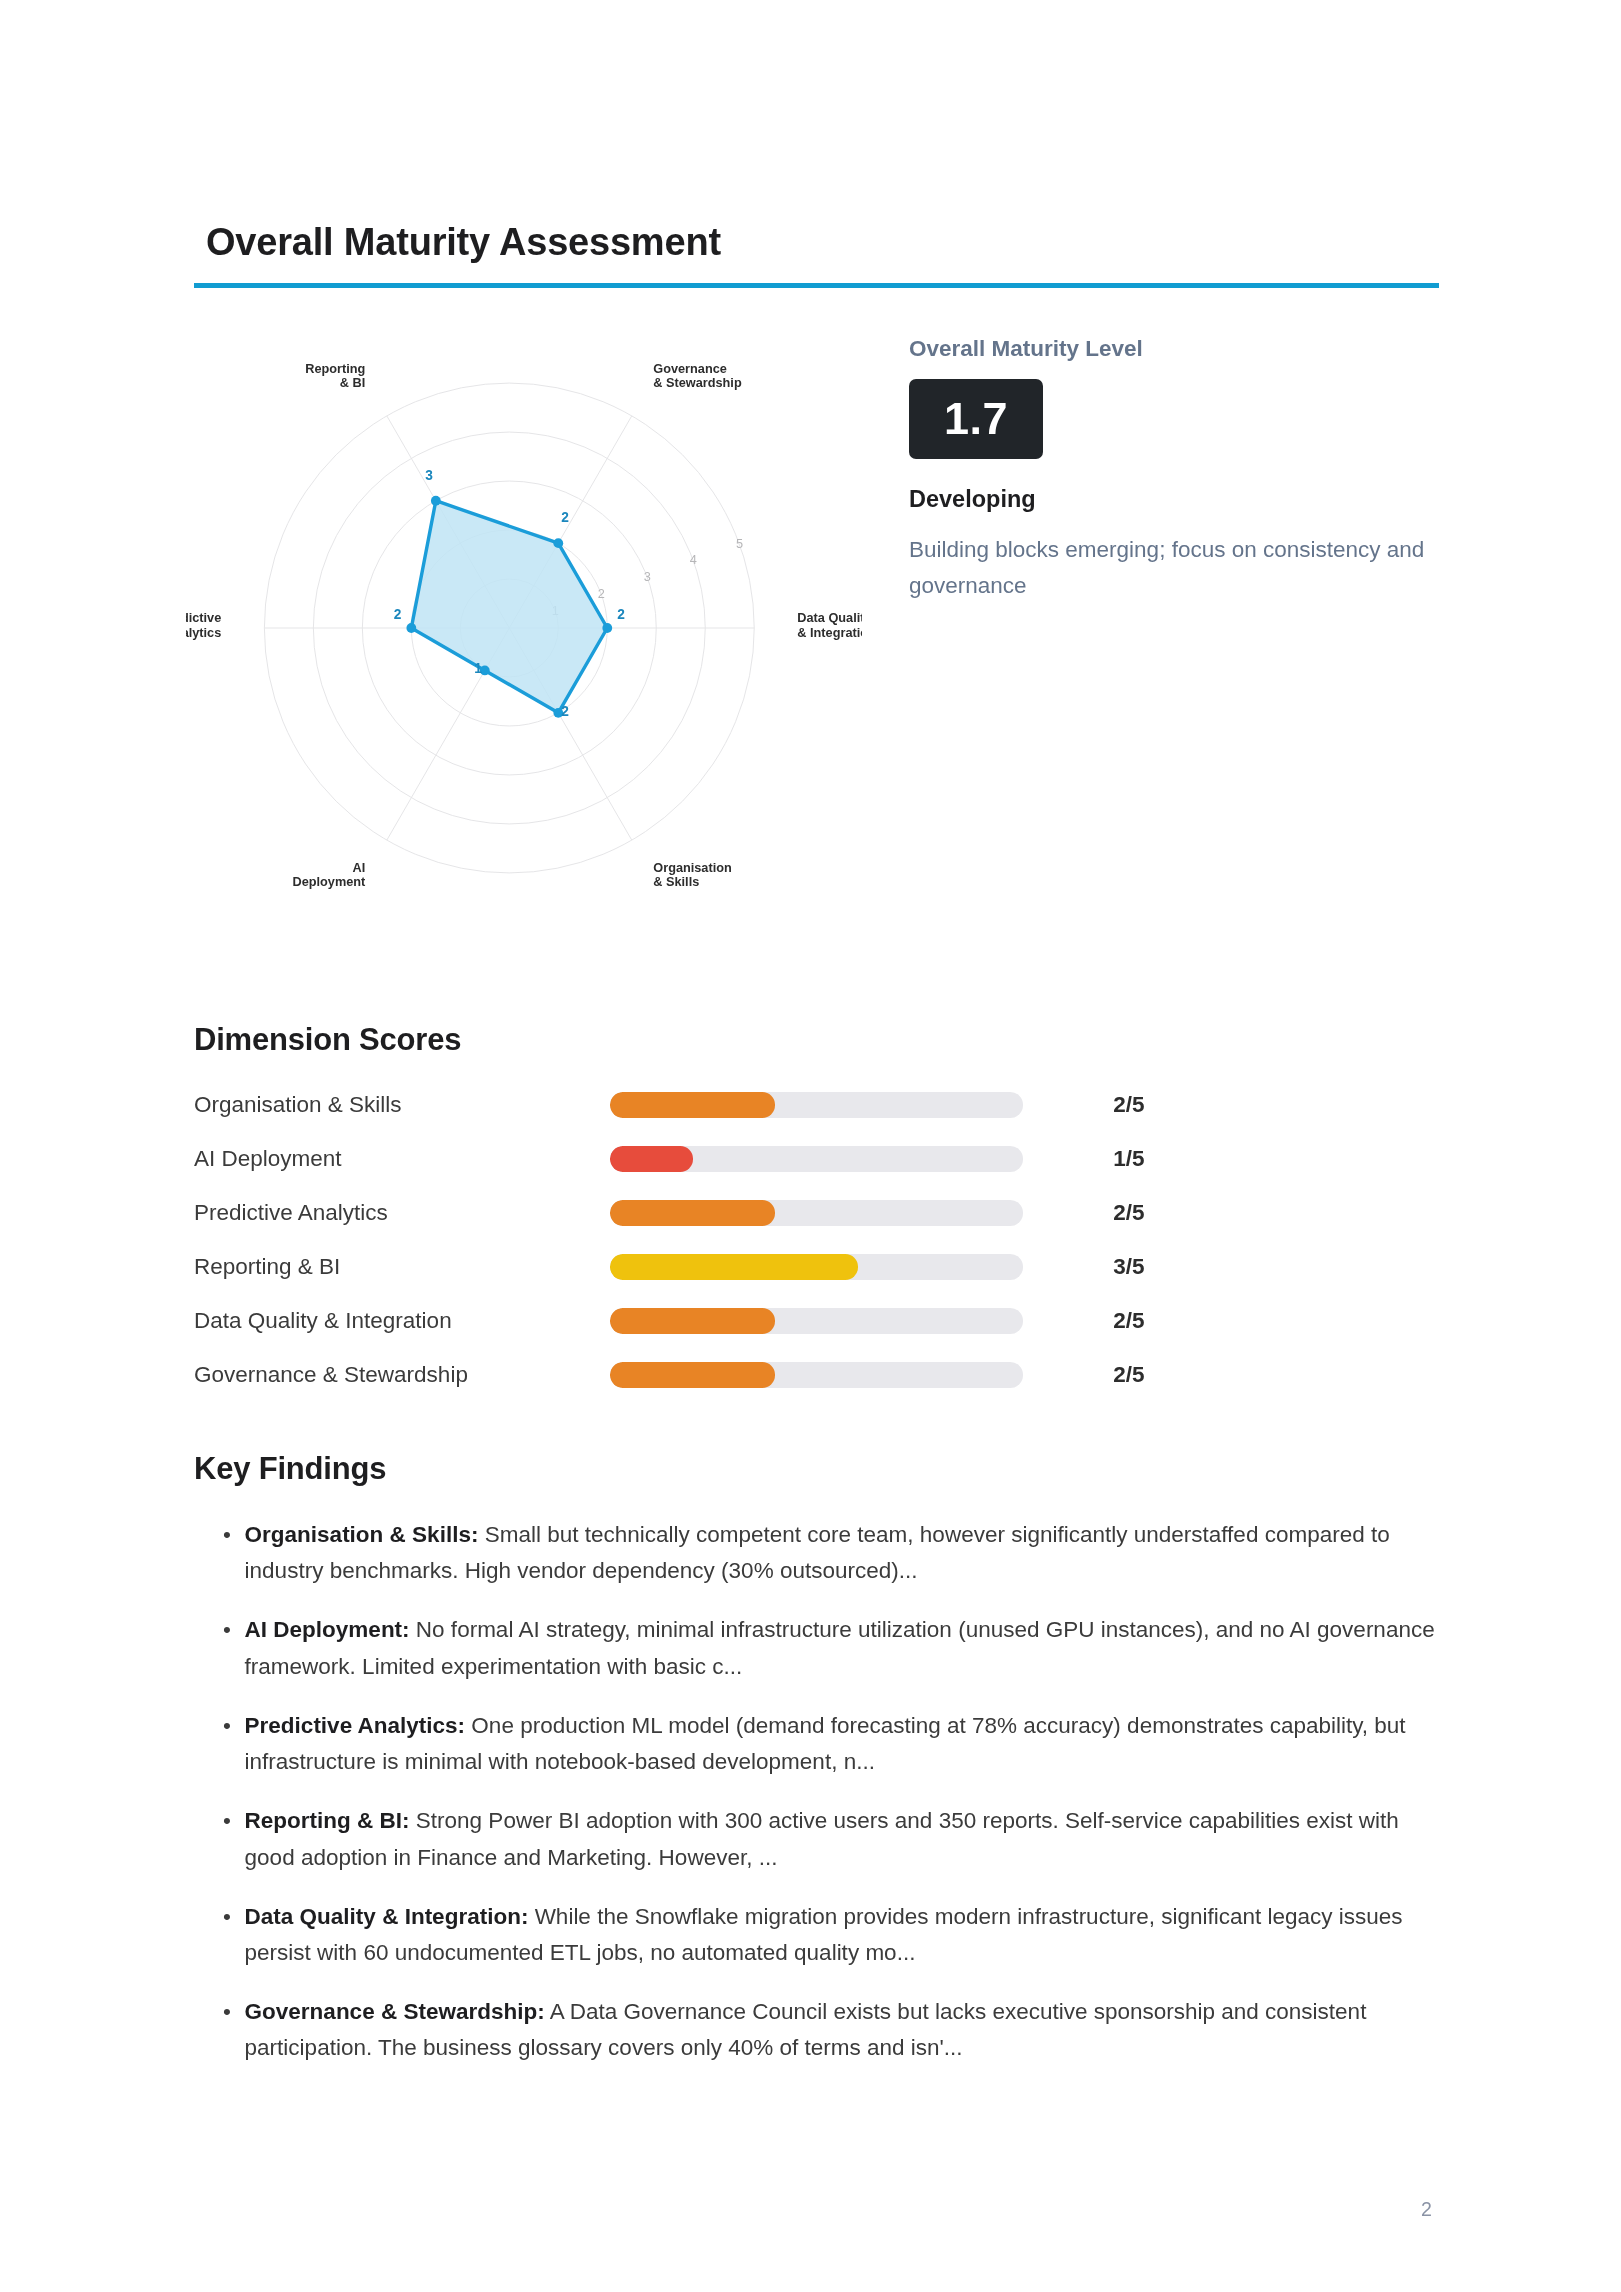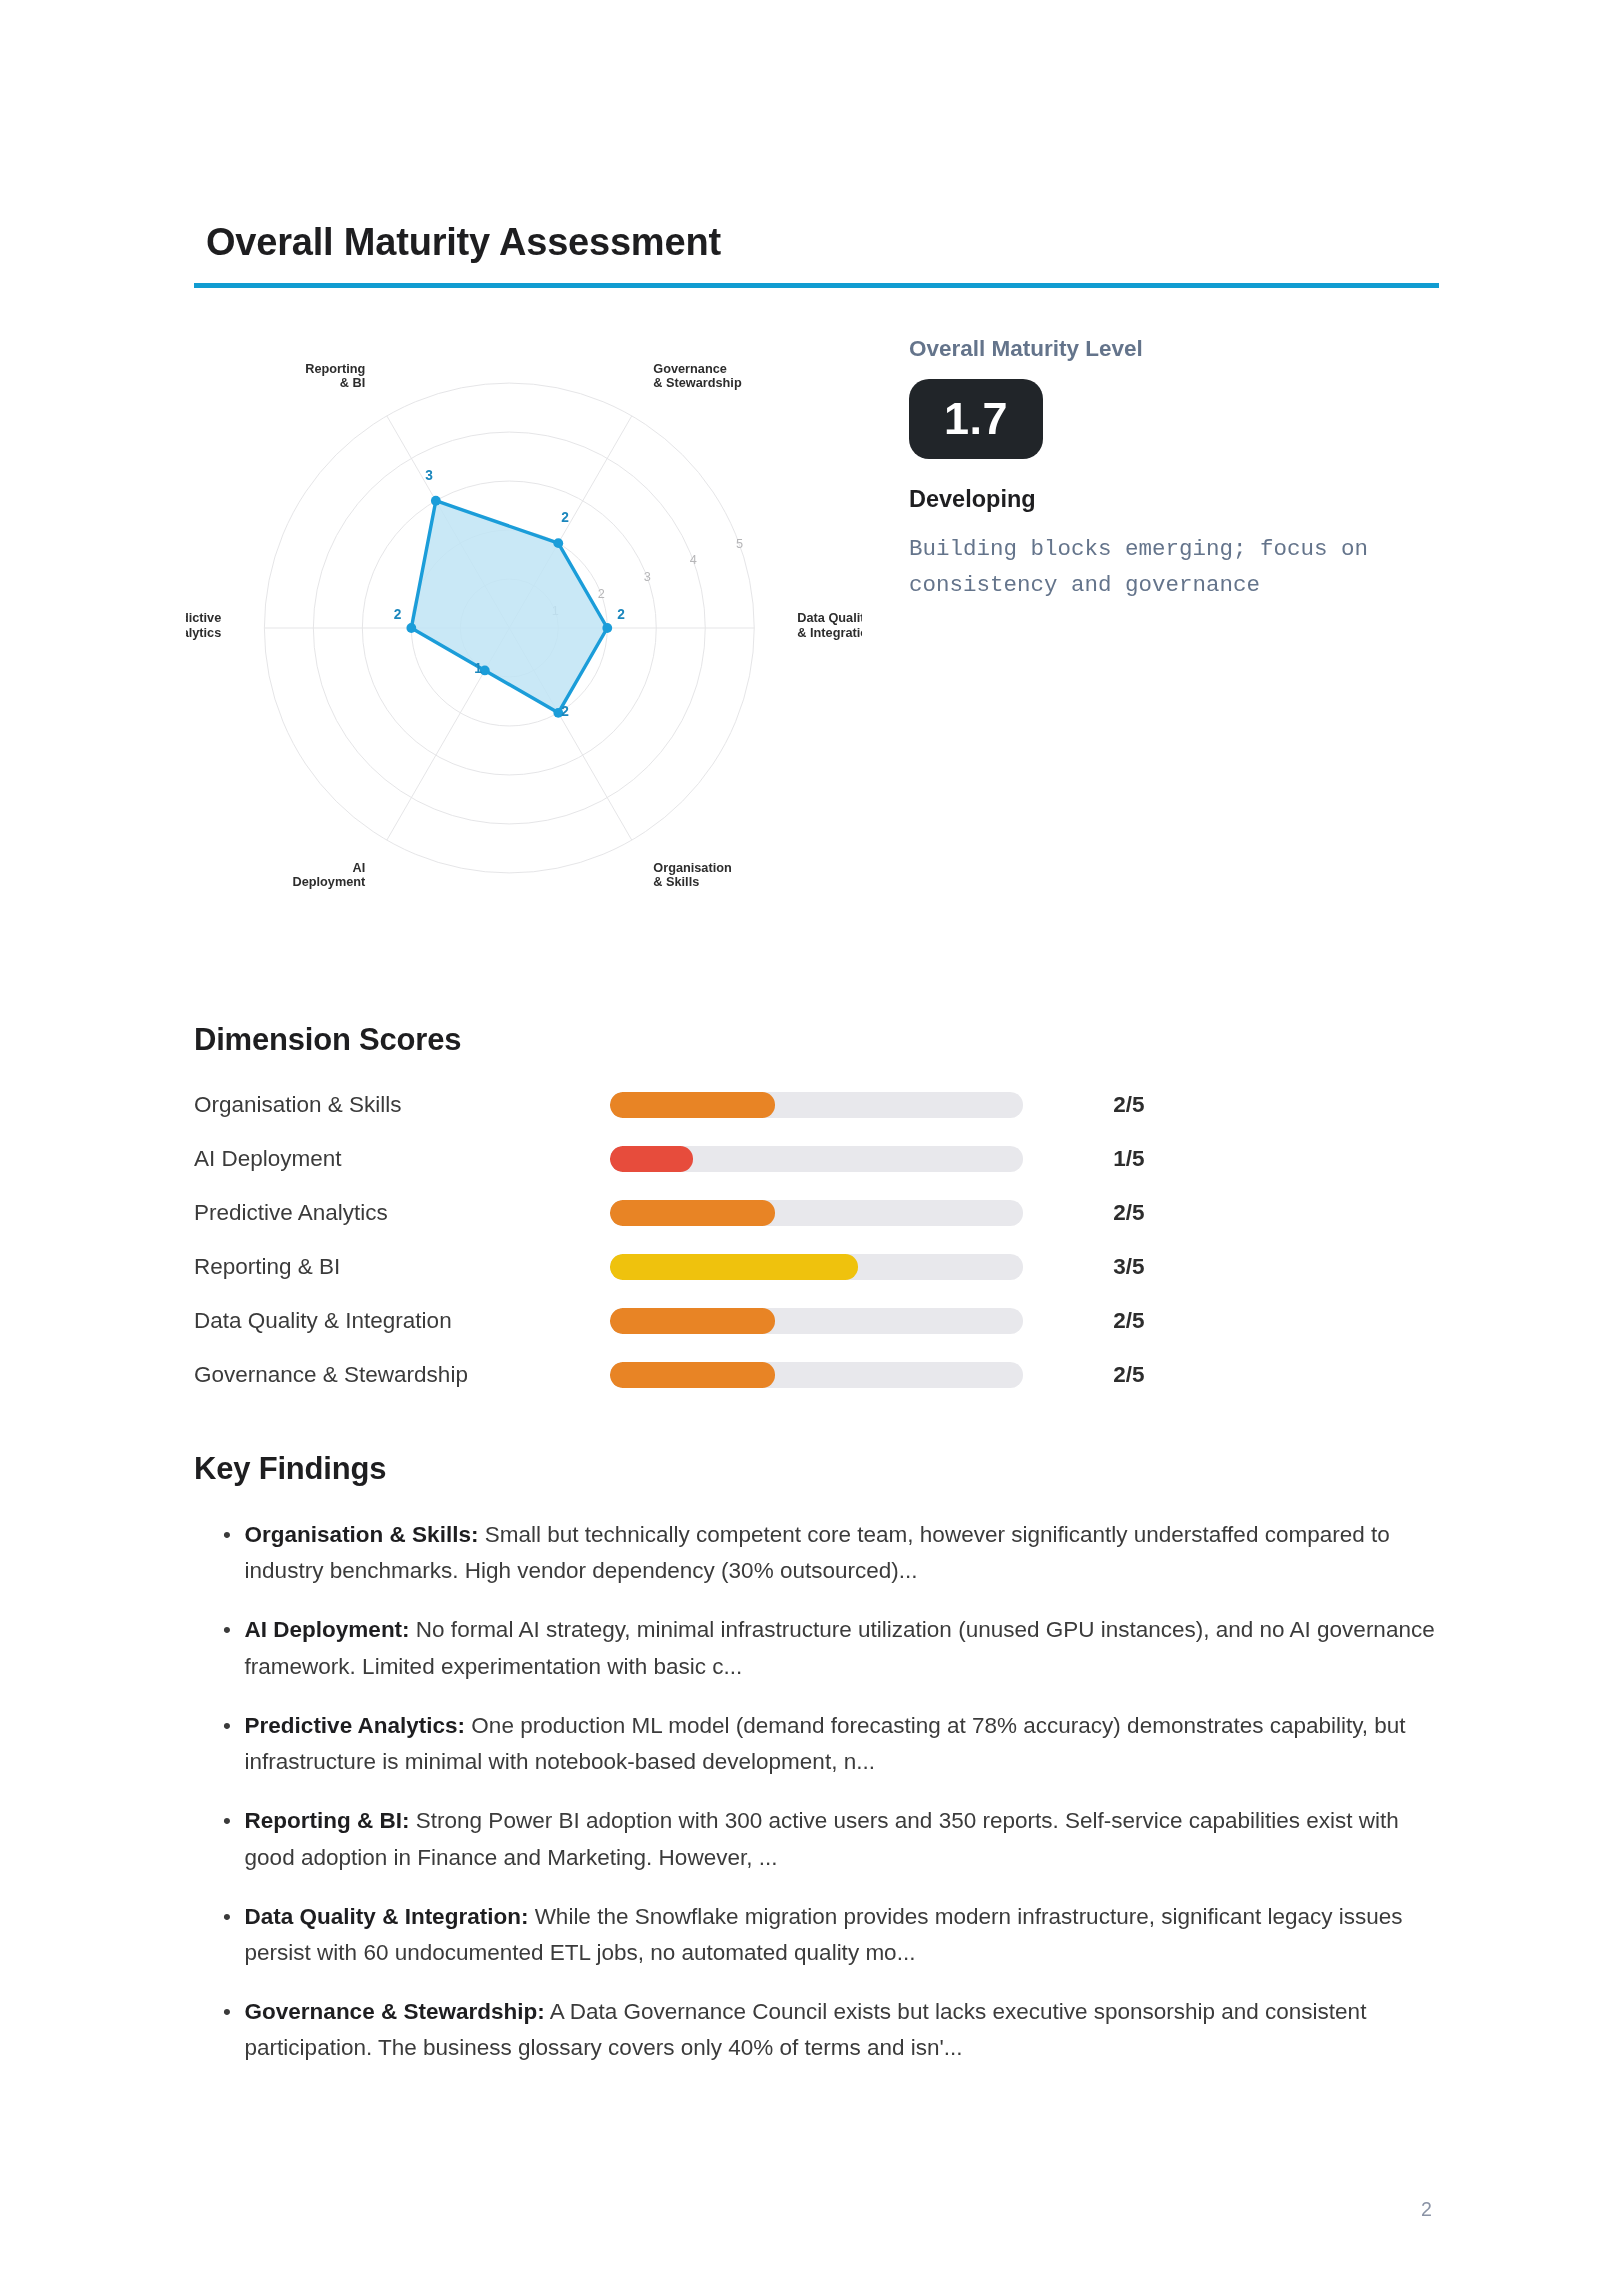--- a/index.html
+++ b/index.html
@@ -67,21 +67,21 @@
   }
   .summary-label {
     font-size: 22.5px;
     color: #64748b;
     margin: 0 0 17.6px 0;
     font-weight: bold;
   }
   .score-chip {
     width: 134px;
     height: 80px;
-    border-radius: 20px;
+    border-radius: 7px;
     background: #212529;
     color: #ffffff;
     display: flex;
     align-items: center;
     justify-content: center;
     font-size: 45px;
     font-weight: bold;
     letter-spacing: 0.5px;
   }
   .summary-level {
@@ -89,21 +89,20 @@
     font-size: 23.5px;
     font-weight: bold;
     color: #1e1e20;
   }
   .summary-desc {
     margin-top: 19.6px;
     font-size: 22.5px;
     line-height: 1.58;
     color: #64748b;
     max-width: 519px;
-    font-family: Liberation Mono, monospace;
   }
 
   
   #dimension-scores-title {
     left: 194px;
     top: 1022px;
     font-size: 31px;
   }
   .bars {
     position: absolute;

